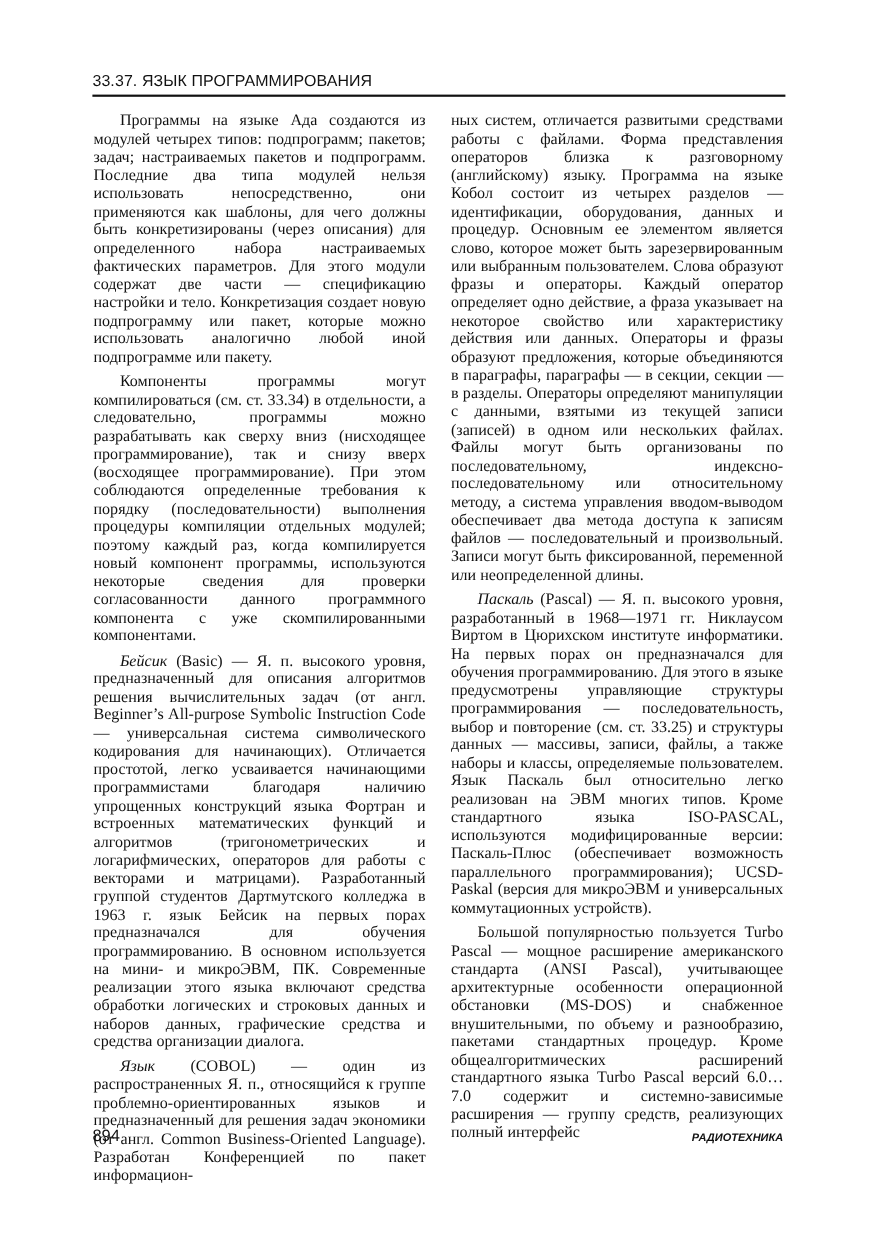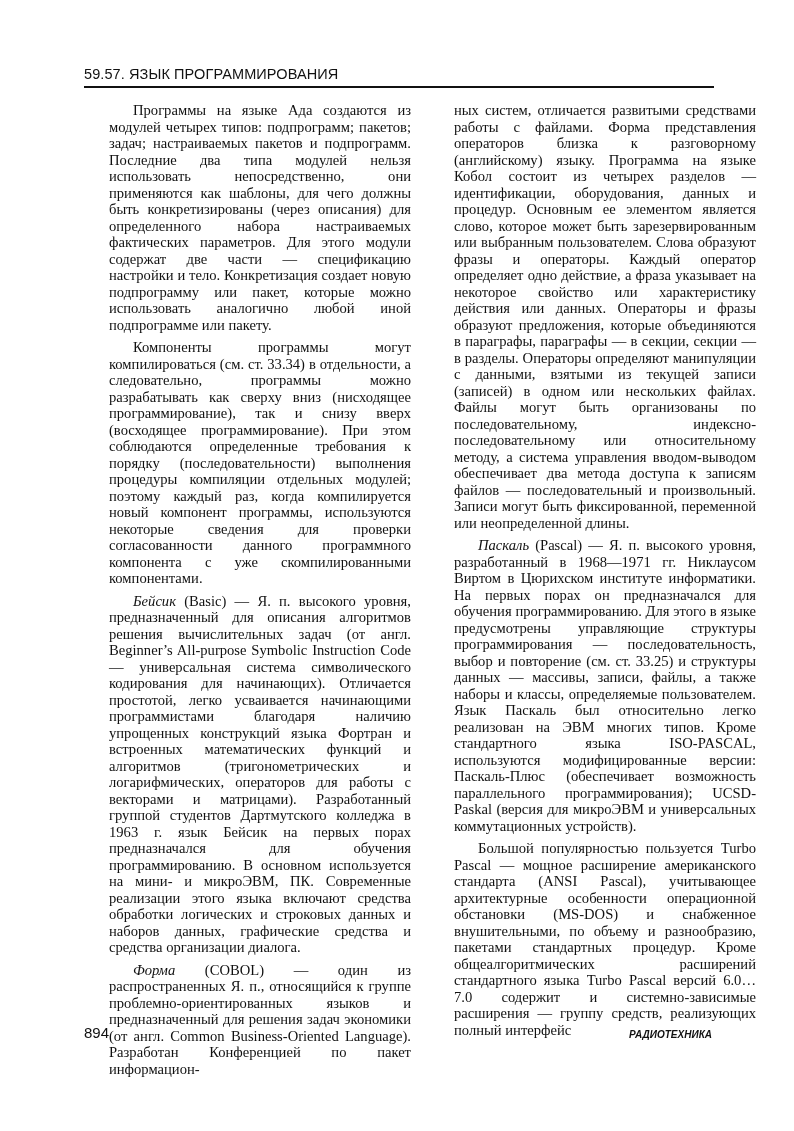--- a/index.html
+++ b/index.html
@@ -9,45 +9,45 @@
     font-family: "Liberation Sans", sans-serif; font-size: 14.5px; letter-spacing: 0.1px;
   }
   .header-rule {
     position: absolute; left: 84px; top: 86px; width: 630px; height: 2px; background: #111;
   }
   .col {
     position: absolute; top: 102px; width: 302px;
     font-family: "Liberation Serif", serif; font-size: 14.6px; line-height: 16.5px;
     text-align: justify; hyphens: manual;
   }
-  .col-left { left: 85px; margin-left: 24px; }
-  .col-right { left: 410px; margin-left: 44px; }
+  .col-left { left: 85px; }
+  .col-right { left: 410px; }
   .col p { margin: 0 0 6px 0; text-indent: 24px; }
   .col p.cont { text-indent: 0; }
   .col em { }
   .footer-page {
     position: absolute; left: 84px; top: 1024px;
     font-family: "Liberation Sans", sans-serif; font-size: 15px;
   }
   .footer-journal {
     position: absolute; right: 82px; top: 1029px;
     font-family: Liberation Sans, sans-serif; font-size: 10px; font-style: italic; font-weight: bold;
   }
 </style>
 </head>
 <body>
 
-<div class="header">59.57. ЯЗЫК ПРОГРАММИРОВАНИЯ</div>
+<div class="header">33.37. ЯЗЫК ПРОГРАММИРОВАНИЯ</div>
 <div class="header-rule"></div>
 
 <div class="col col-left">
   <p>Программы на языке Ада создаются из модулей четырех типов: подпрограмм; пакетов; задач; настраиваемых пакетов и подпрограмм. Последние два типа модулей нельзя использовать непосредственно, они применяются как шаблоны, для чего должны быть конкретизированы (через описания) для определенного набора настраиваемых фактических параметров. Для этого модули содержат две части — спецификацию настройки и тело. Конкретизация создает новую подпрограмму или пакет, которые можно использовать аналогично любой иной подпрограмме или пакету.</p>
   <p>Компоненты программы могут компилироваться (см. ст. 33.34) в отдельности, а следовательно, программы можно разрабатывать как сверху вниз (нисходящее программирование), так и снизу вверх (восходящее программирование). При этом соблюдаются определенные требования к порядку (последовательности) выполнения процедуры компиляции отдельных модулей; поэтому каждый раз, когда компилируется новый компонент программы, используются некоторые сведения для проверки согласованности данного программного компонента с уже скомпилированными компонентами.</p>
   <p><em>Бейсик</em><span> (Basic) — Я. п. высокого уровня, предназначенный для описания алгоритмов решения вычислительных задач (от англ. Beginner’s All-purpose Symbolic Instruction Code — универсальная система символического кодирования для начинающих). Отличается простотой, легко усваивается начинающими программистами благодаря наличию упрощенных конструкций языка Фортран и встроенных математических функций и алгоритмов (тригонометрических и логарифмических, операторов для работы с векторами и матрицами). Разработанный группой студентов Дартмутского колледжа в 1963 г. язык Бейсик на первых порах предназначался для обучения программированию. В основном используется на мини- и микроЭВМ, ПК. Современные реализации этого языка включают средства обработки логических и строковых данных и наборов данных, графические средства и средства организации диалога.</span></p>
-  <p><em>Форма</em><span> (COBOL) — один из распространенных Я. п., относящийся к группе проблемно-ориентированных языков и предназначенный для решения задач экономики (от англ. Common Business-Oriented Language). Разработан Конференцией по пакет информацион-</span></p>
+  <p><em>Язык</em><span> (COBOL) — один из распространенных Я. п., относящийся к группе проблемно-ориентированных языков и предназначенный для решения задач экономики (от англ. Common Business-Oriented Language). Разработан Конференцией по пакет информацион-</span></p>
 </div>
 
 <div class="col col-right">
   <p class="cont">ных систем, отличается развитыми средствами работы с файлами. Форма представления операторов близка к разговорному (английскому) языку. Программа на языке Кобол состоит из четырех разделов — идентификации, оборудования, данных и процедур. Основным ее элементом является слово, которое может быть зарезервированным или выбранным пользователем. Слова образуют фразы и операторы. Каждый оператор определяет одно действие, а фраза указывает на некоторое свойство или характеристику действия или данных. Операторы и фразы образуют предложения, которые объединяются в параграфы, параграфы — в секции, секции — в разделы. Операторы определяют манипуляции с данными, взятыми из текущей записи (записей) в одном или нескольких файлах. Файлы могут быть организованы по последовательному, индексно-последовательному или относительному методу, а система управления вводом-выводом обеспечивает два метода доступа к записям файлов — последовательный и произвольный. Записи могут быть фиксированной, переменной или неопределенной длины.</p>
   <p><em>Паскаль</em><span> (Pascal) — Я. п. высокого уровня, разработанный в 1968—1971 гг. Никлаусом Виртом в Цюрихском институте информатики. На первых порах он предназначался для обучения программированию. Для этого в языке предусмотрены управляющие структуры программирования — последовательность, выбор и повторение (см. ст. 33.25) и структуры данных — массивы, записи, файлы, а также наборы и классы, определяемые пользователем. Язык Паскаль был относительно легко реализован на ЭВМ многих типов. Кроме стандартного языка ISO-PASCAL, используются модифицированные версии: Паскаль-Плюс (обеспечивает возможность параллельного программирования); UCSD-Paskal (версия для микроЭВМ и универсальных коммутационных устройств).</span></p>
   <p>Большой популярностью пользуется Turbo Pascal — мощное расширение американского стандарта (ANSI Pascal), учитывающее архитектурные особенности операционной обстановки (MS-DOS) и снабженное внушительными, по объему и разнообразию, пакетами стандартных процедур. Кроме общеалгоритмических расширений стандартного языка Turbo Pascal версий 6.0…7.0 содержит и системно-зависимые расширения — группу средств, реализующих полный интерфейс</p>
 </div>
 
 <div class="footer-page">894</div>
 <div class="footer-journal">РАДИОТЕХНИКА</div>

